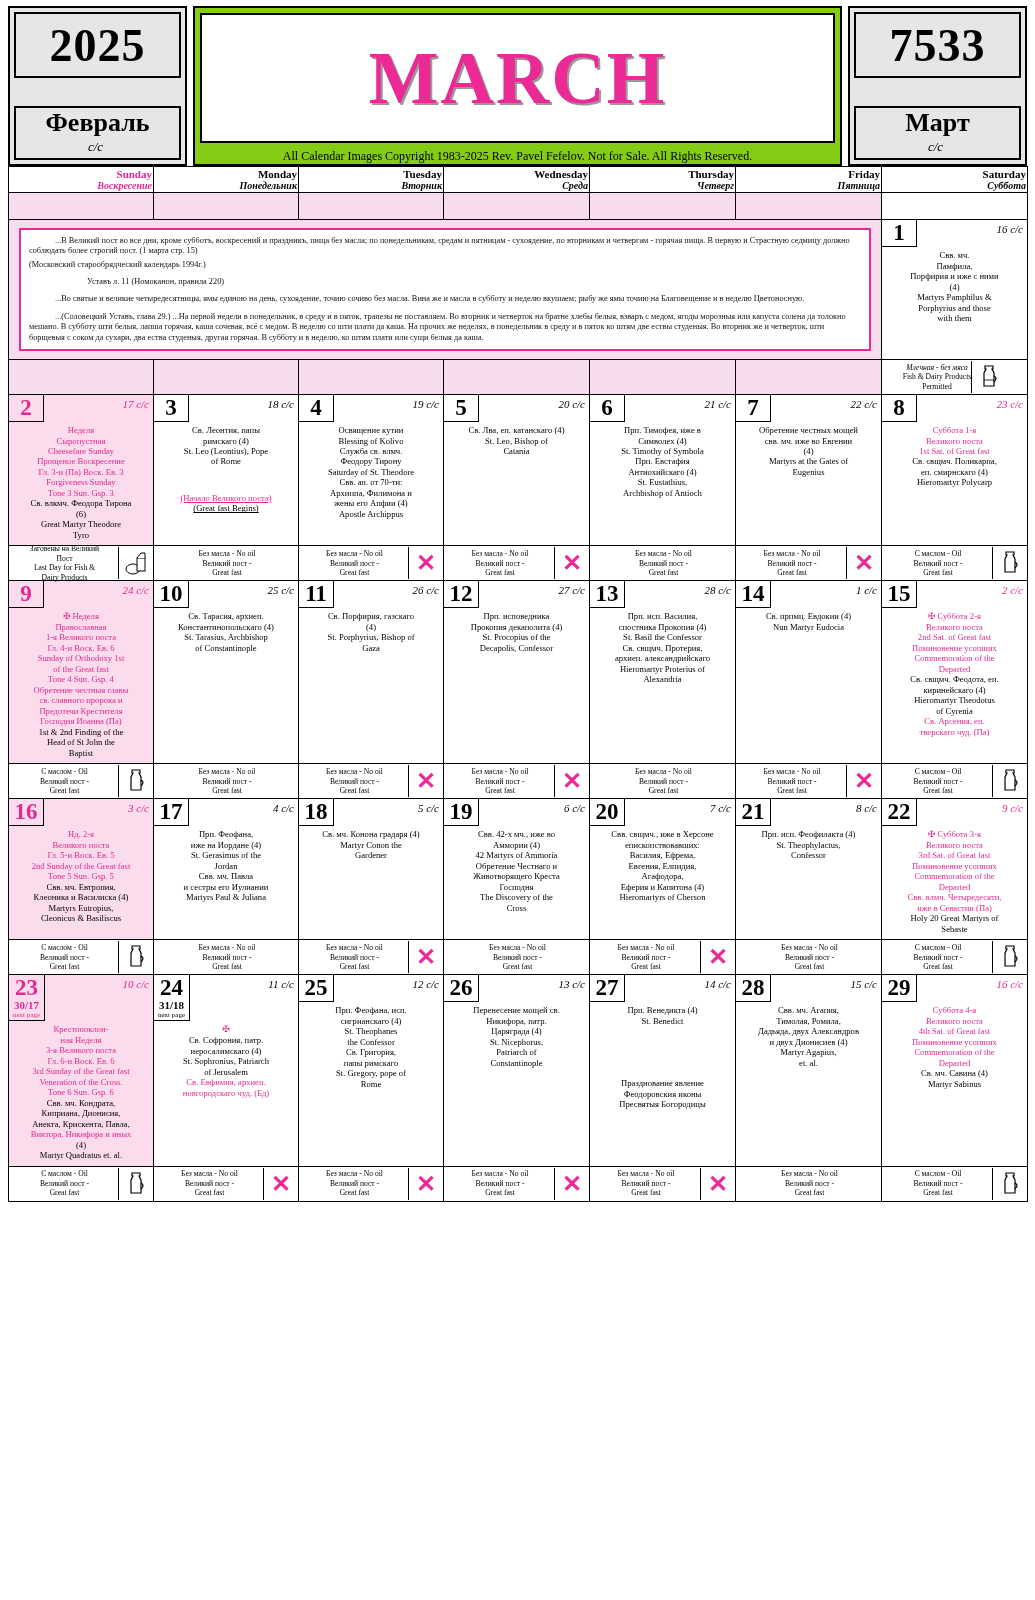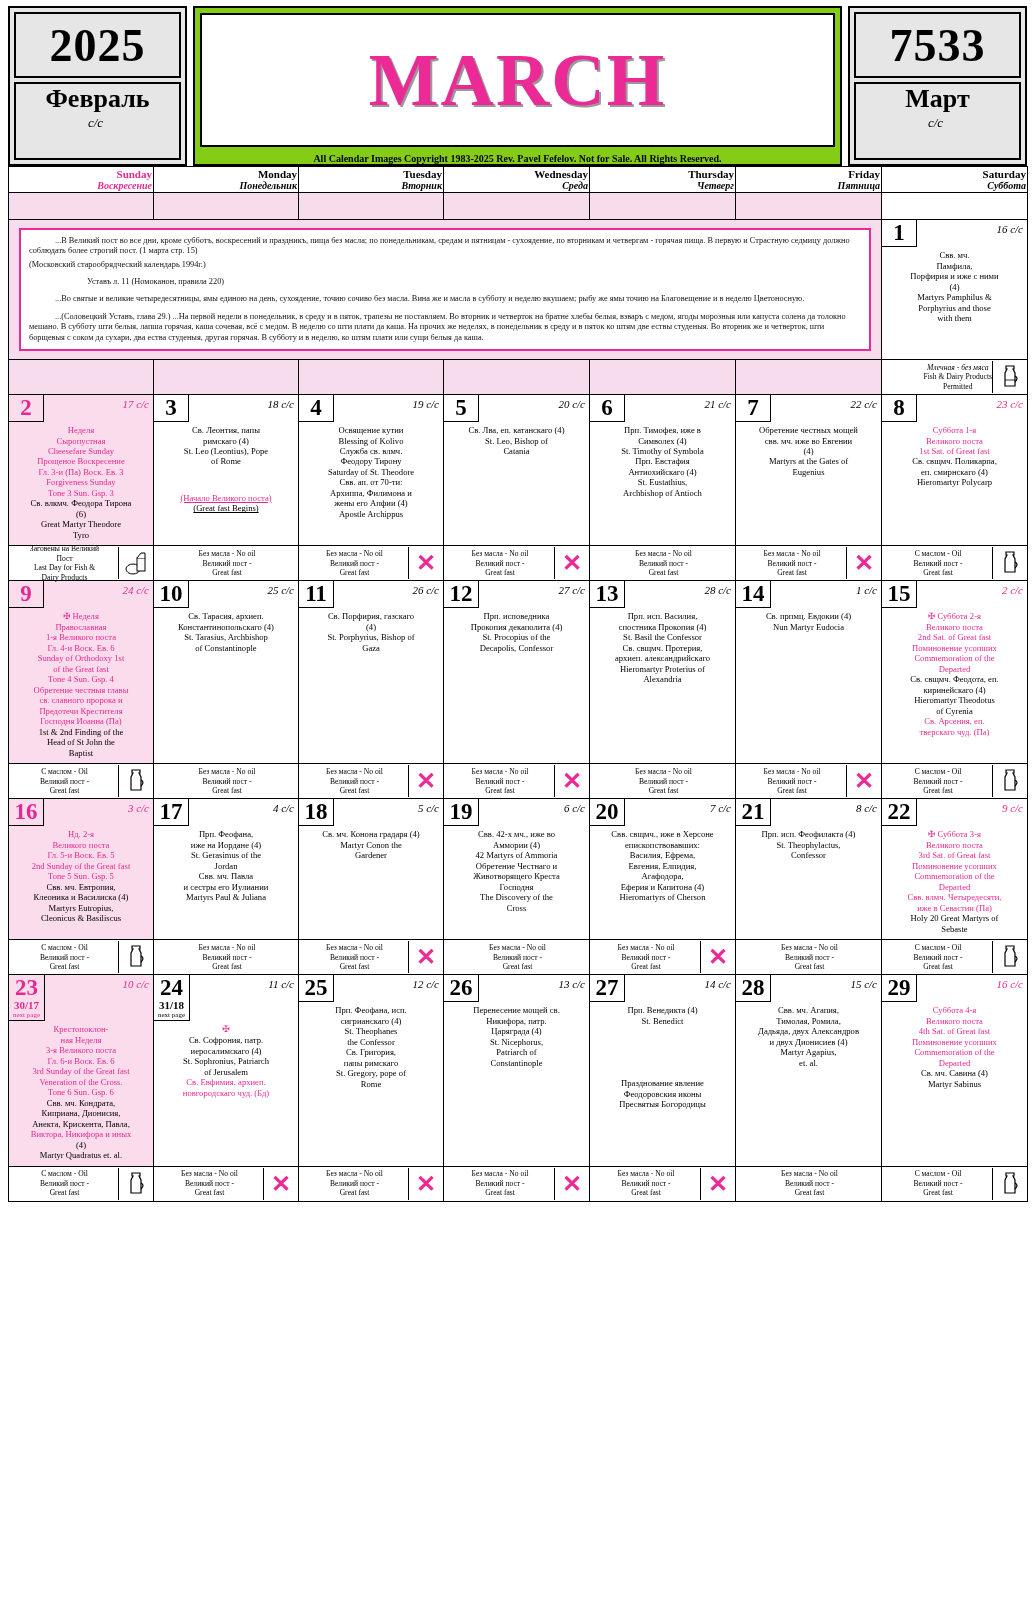--- a/index.html
+++ b/index.html
@@ -1,32 +1,32 @@
 <!DOCTYPE html>
 <html><head>
 <meta charset="utf-8">
 <style>
   html,body{margin:0;padding:0;background:#fff;}
   body{width:1035px;height:1600px;font-family:"Liberation Serif",serif;color:#000;}
   .page{width:1035px;height:1600px;position:relative;box-sizing:border-box;padding:6px 8px;}
 
   
   .hdr{display:flex;align-items:stretch;gap:6px;height:160px;}
-  .yearbox{width:175px;border:2px solid #000;background:#e6e6e6;display:flex;flex-direction:column;}
+  .yearbox{width:175px;border:2px solid #000;background:#e6e6e6;display:flex;flex-direction:column;gap:24px;}
   .yearnum{border:2px solid #000;margin:4px;height:62px;display:flex;align-items:center;justify-content:center;
            font-size:46px;font-weight:bold;letter-spacing:1px;background:#e6e6e6;}
   .monthside{border:2px solid #000;margin:0 4px 4px 4px;flex:1;display:flex;flex-direction:column;
              align-items:center;background:#e6e6e6;}
   .monthside .m{font-size:26px;font-weight:bold;}
   .monthside .cs{font-size:13px;margin-top:-2px;}
   .titlebox{flex:1;border:2px solid #000;background:#84cc16;display:flex;flex-direction:column;}
   .titleinner{flex:1;border:2px solid #000;margin:5px;background:#fff;display:flex;align-items:center;justify-content:center;}
   .bigmonth{font-family:"Liberation Serif",serif;font-size:74px;font-weight:bold;color:#ec2a96;
             letter-spacing:2px;text-shadow:2px 2px 0 #999;}
-  .copy{font-size:10px;font-weight:bold;text-align:center;margin-top:1px;}
+  .copy{font-size:12px;font-weight:normal;text-align:center;margin-top:1px;}
 
   
   table.cal{border-collapse:collapse;width:1019px;table-layout:fixed;}
   table.cal td,table.cal th{border:1px solid #000;vertical-align:top;}
   .dow{height:16px;background:#fff;text-align:right;margin-left:35px;}
   .dow .en{font-size:11px;font-weight:bold;}
   .dow .ru{font-size:10px;font-style:italic;}
   .dow.sun .en{color:#e5288f;}
   .dow.sun .ru{color:#e5288f;}
 
@@ -52,21 +52,21 @@
   .cs.pink{color:#e5288f;}
   .body{padding:3px 4px 5px 4px;text-align:center;font-size:8.6px;line-height:1.22;}
   .body .ru{font-style:normal;}
   .body .pink{color:#e5288f;}
   .body .u{text-decoration:underline;}
   .body .en{}
   .cross{color:#e5288f;font-size:9px;}
 
   
   tr.fast td{height:34px;padding:0;}
-  .fastcell{display:flex;align-items:center;justify-content:flex-end;height:34px;}
+  .fastcell{display:flex;align-items:center;justify-content:center;height:34px;}
   .fasttxt{flex:1;text-align:center;font-size:7.6px;line-height:1.25;padding-left:2px;}
   .fasttxt .l1{display:block;}
   .fasttxt .l2{display:block;}
   .fico{width:34px;height:32px;display:flex;align-items:center;justify-content:center;border-left:1px solid #000;}
   .xmark{font-size:24px;color:#ec2a96;line-height:1;font-weight:bold;}
   .jug{font-size:20px;line-height:1;}
   svg.jug{width:24px;height:28px;}
   .permit{font-size:7.6px;text-align:center;line-height:1.25;}
   .permit .ru{font-style:italic;}
 </style>

